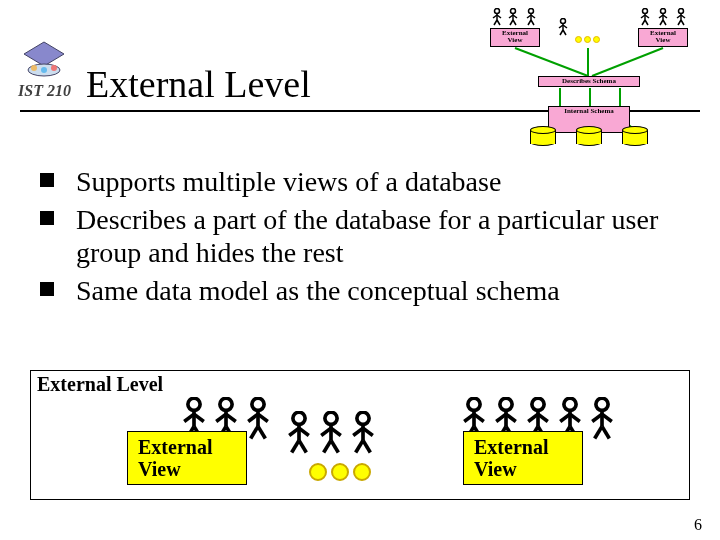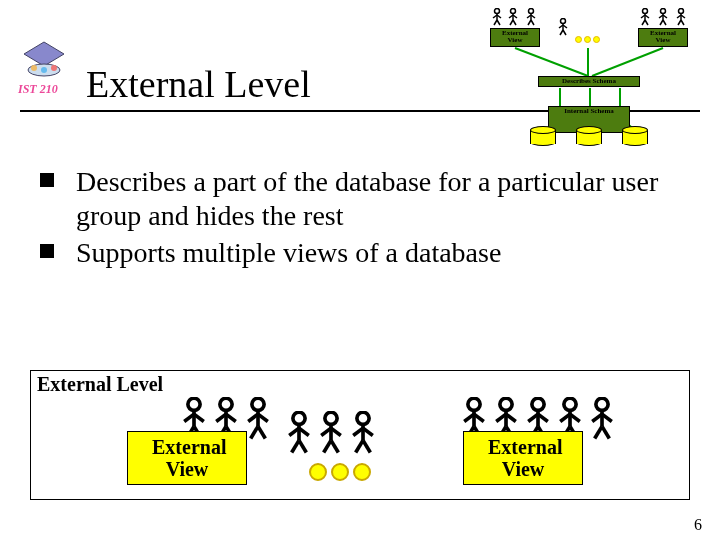--- a/index.html
+++ b/index.html
@@ -18,22 +18,22 @@
     position: relative;
   }
   
   .course-label {
     position: absolute;
     left: 18px;
     top: 82px;
     font-family: "Comic Sans MS", cursive;
     font-style: italic;
     font-weight: bold;
-    font-size: 12px;
-    color: #ec4899;
+    font-size: 16px;
+    color: #404040;
   }
   .course-icon {
     position: absolute;
     left: 20px;
     top: 40px;
     width: 48px;
     height: 40px;
   }
   .title {
     position: absolute;
@@ -57,21 +57,21 @@
     right: 20px;
     top: 6px;
     width: 210px;
     height: 140px;
     font-size: 8px;
     font-weight: bold;
     text-align: center;
   }
   .mini-box {
     position: absolute;
-    background: #4d7c0f;
+    background: #f9a8d4;
     border: 1px solid #000;
     font-size: 7px;
     line-height: 1.05;
     padding: 1px 2px;
     text-align: center;
   }
   .mini-ev1 { left: 0; top: 22px; width: 50px; }
   .mini-ev2 { left: 148px; top: 22px; width: 50px; }
   .mini-conc { left: 48px; top: 70px; width: 102px; height: 11px; }
   .mini-int  { left: 58px; top: 100px; width: 82px; height: 27px; }
@@ -141,25 +141,24 @@
     position: absolute;
     left: 6px;
     top: 2px;
     font-size: 20px;
     font-weight: bold;
   }
   .ev-box {
     position: absolute;
     background: #ffff00;
     border: 1.5px solid #000;
-    text-align: center;
     font-size: 20px;
     font-weight: bold;
     line-height: 1.1;
-    padding: 4px 24px;
+    padding: 4px 10px;
     width: 120px;
   }
   .ev-left { left: 96px; top: 60px; }
   .ev-right { left: 432px; top: 60px; }
   .figures {
     position: absolute;
     top: 26px;
     display: flex;
     gap: 6px;
   }
@@ -315,25 +314,29 @@
     <div class="mini-cyl" style="left:132px;">
         <div class="cyl-bot"></div>
         <div class="cyl-body"></div>
         <div class="cyl-top"></div>
       </div>
   </div>
 
   <div class="body">
     <div class="bullet">
       <div class="mark"></div>
-      <div class="txt">Describes a part of the database for a particular user group and hides the rest</div>
+      <div class="txt">Supports multiple views of a database</div>
     </div>
     <div class="bullet">
       <div class="mark"></div>
-      <div class="txt">Supports multiple views of a database</div>
+      <div class="txt">Describes a part of the database for a particular user group and hides the rest</div>
+    </div>
+    <div class="bullet">
+      <div class="mark"></div>
+      <div class="txt">Same data model as the conceptual schema</div>
     </div>
   </div>
 
   <div class="frame">
     <div class="frame-title">External Level</div>
 
     <div class="figures fg-left">
       <svg class="person p" viewBox="0 0 10 18">
           <circle cx="5" cy="3" r="2.5"></circle>
           <line x1="5" y1="5.5" x2="5" y2="12"></line>

